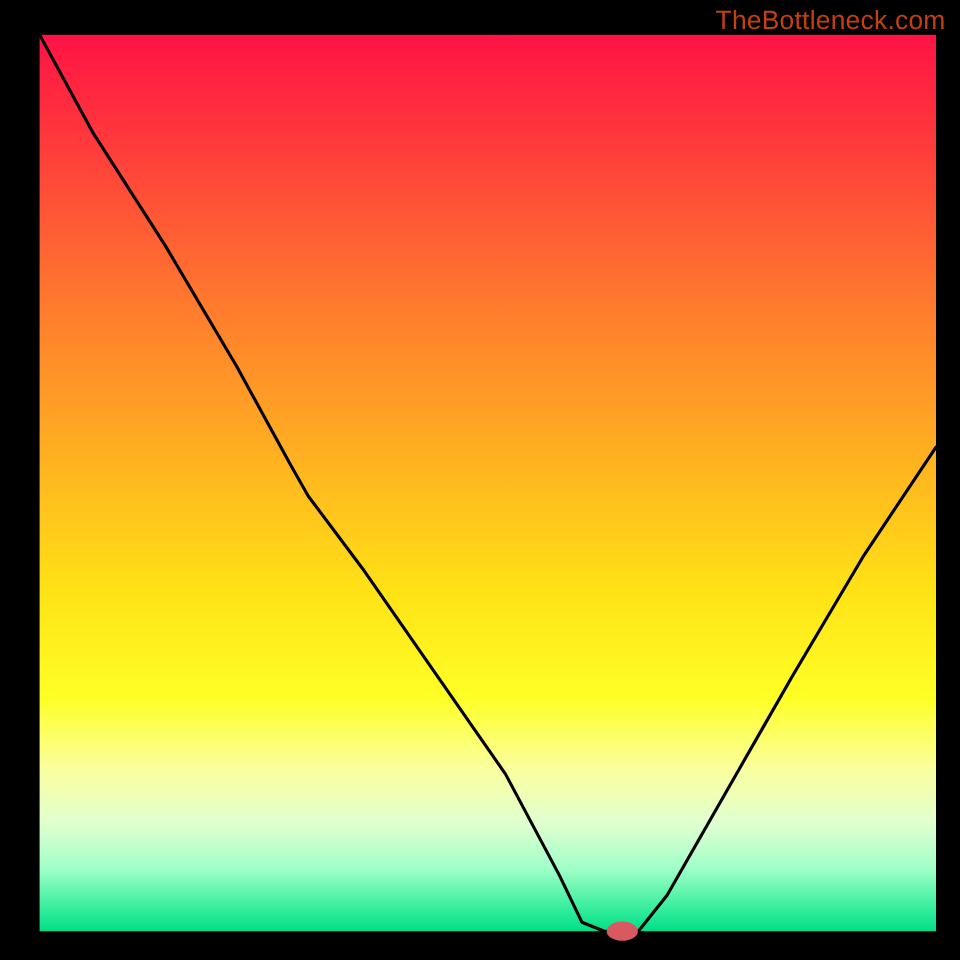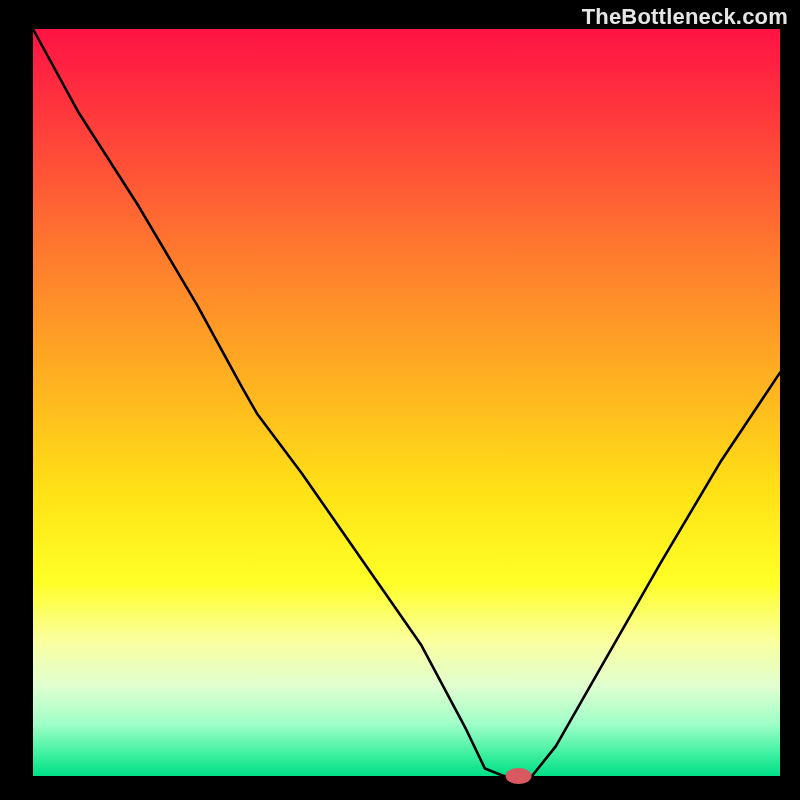--- a/index.html
+++ b/index.html
@@ -14,22 +14,22 @@
     position: relative;
     width: 800px;
     height: 800px;
   }
   .watermark {
     position: absolute;
     top: 4px;
     right: 12px;
     font-family: Arial, Helvetica, sans-serif;
     font-size: 22px;
-    font-weight: 700;
-    color: #e5e5e5;
+    font-weight: 400;
+    color: #c2410c;
     letter-spacing: 0.2px;
   }
   svg { display: block; }
 </style>
 </head>
 <body>
 
 <div class="stage">
   <svg id="chart-svg" width="800" height="800" viewBox="0 0 800 800">
     <defs>

